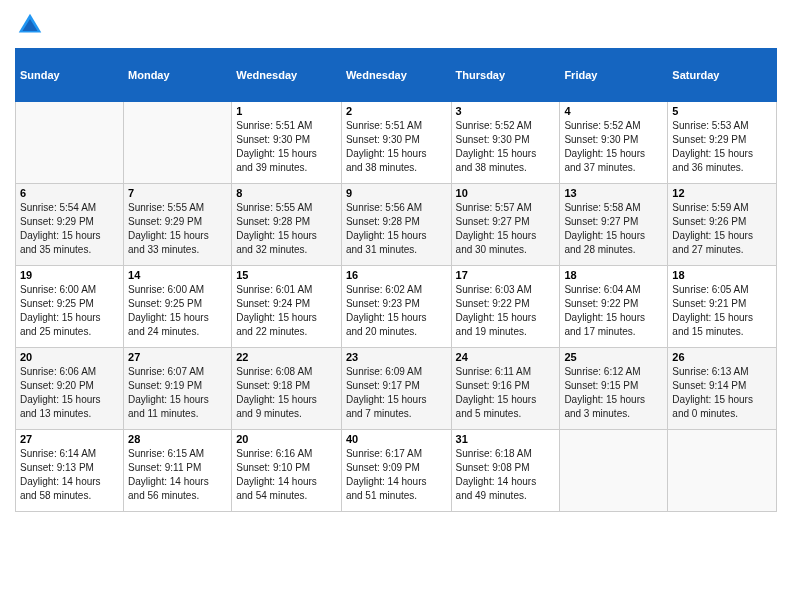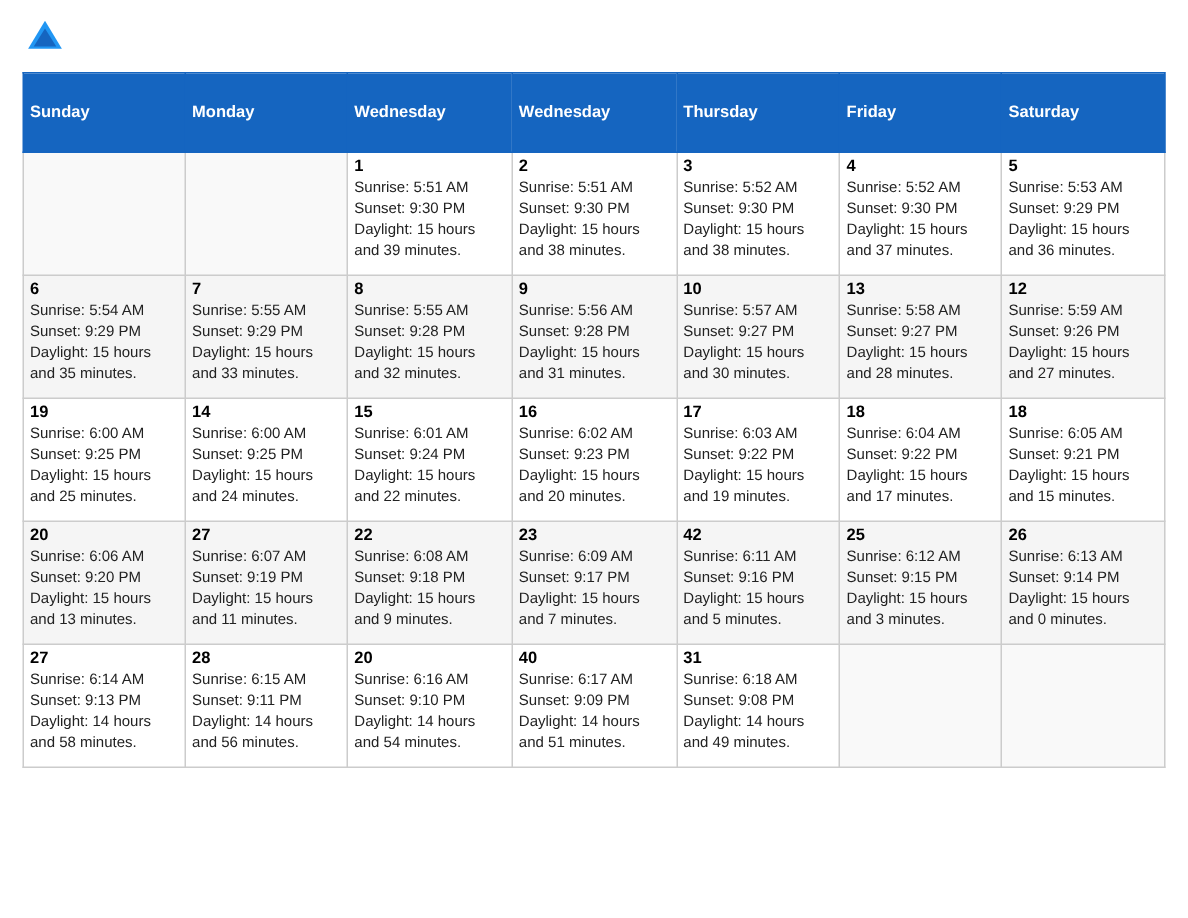--- a/index.html
+++ b/index.html
@@ -228,21 +228,21 @@
           </td>
           <td>
             <span class="day-num">22</span>
             <div class="day-info">Sunrise: 6:08 AM<br>Sunset: 9:18 PM<br>Daylight: 15 hours<br>and 9 minutes.</div>
           </td>
           <td>
             <span class="day-num">23</span>
             <div class="day-info">Sunrise: 6:09 AM<br>Sunset: 9:17 PM<br>Daylight: 15 hours<br>and 7 minutes.</div>
           </td>
           <td>
-            <span class="day-num">42</span>
+            <span class="day-num">24</span>
             <div class="day-info">Sunrise: 6:11 AM<br>Sunset: 9:16 PM<br>Daylight: 15 hours<br>and 5 minutes.</div>
           </td>
           <td>
             <span class="day-num">25</span>
             <div class="day-info">Sunrise: 6:12 AM<br>Sunset: 9:15 PM<br>Daylight: 15 hours<br>and 3 minutes.</div>
           </td>
           <td>
             <span class="day-num">26</span>
             <div class="day-info">Sunrise: 6:13 AM<br>Sunset: 9:14 PM<br>Daylight: 15 hours<br>and 0 minutes.</div>
           </td>

